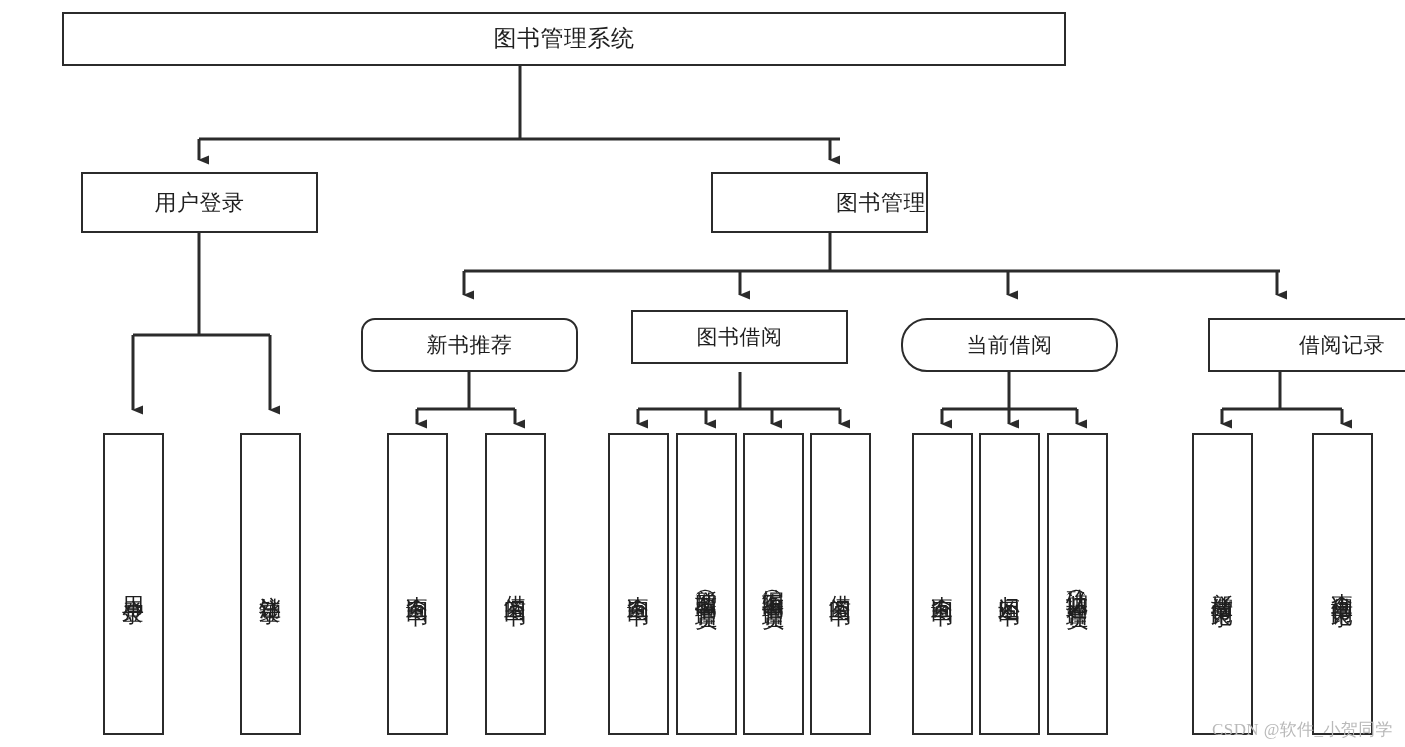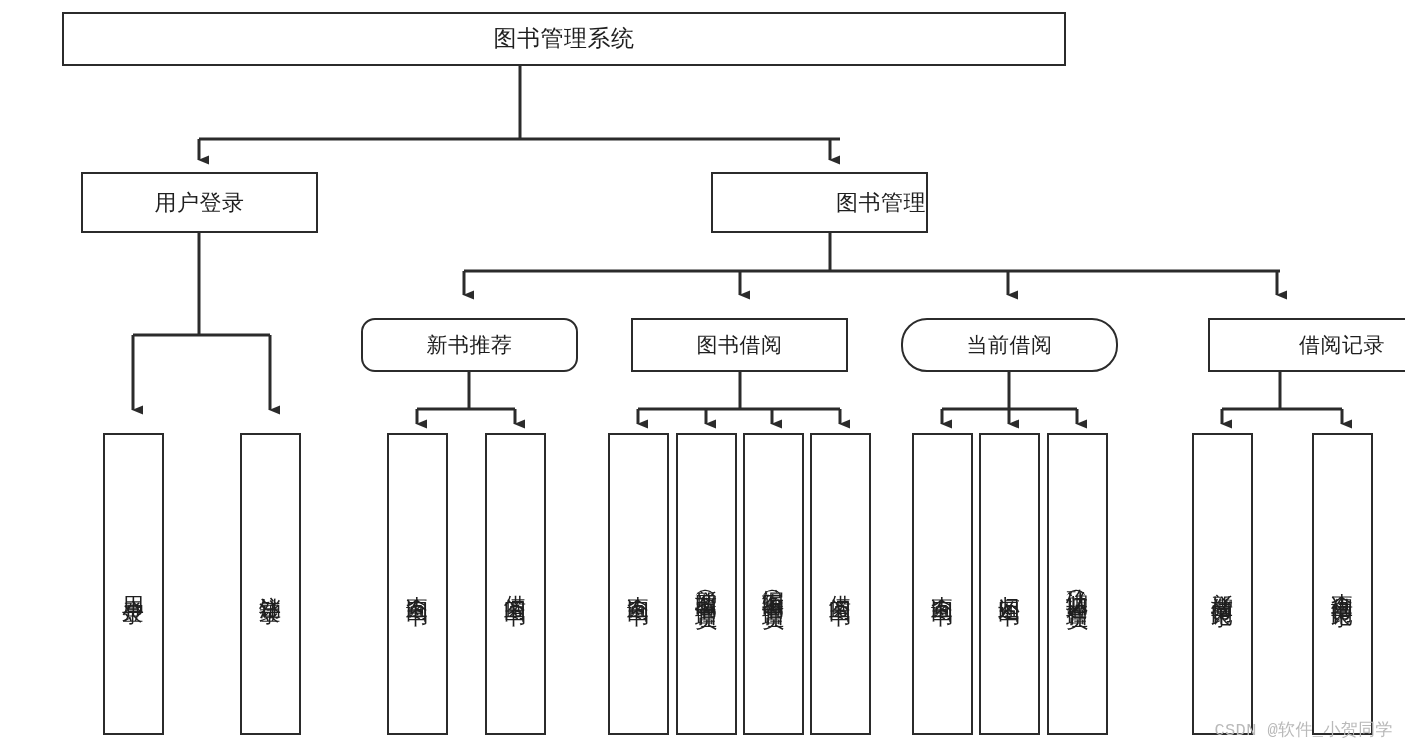--- a/index.html
+++ b/index.html
@@ -62,21 +62,21 @@
   }
   #watermark {
     position: absolute;
     right: 12px;
     bottom: 6px;
     font-size: 17px;
     color: #b9b9b9;
     letter-spacing: 0.4px;
     z-index: 5;
     white-space: nowrap;
-    font-family: Liberation Mono, monospace;
+    font-family: Liberation Serif, serif;
   }
 </style>
 </head>
 <body>
 
 <div id="diagram-canvas">
 
   <svg id="edge-layer" viewBox="0 0 1405 747" xmlns="http://www.w3.org/2000/svg">
     <defs>
       <marker id="arrowhead" markerWidth="10" markerHeight="11" refX="4.6" refY="10" orient="auto" markerUnits="userSpaceOnUse">
@@ -141,21 +141,21 @@
   </div>
 
   <div class="node level-1" style="left:711px; top:172px; width:217px; height:61px;justify-content:flex-end;">
     <span class="node-label">图书管理</span>
   </div>
 
   <div class="node level-2" style="left:361px; top:318px; width:217px; height:54px;border-radius:14px;">
     <span class="node-label">新书推荐</span>
   </div>
 
-  <div class="node level-2" style="left:631px; top:318px; width:217px; height:54px;">
+  <div class="node level-2" style="left:631px; top:310px; width:217px; height:54px;">
     <span class="node-label">图书借阅</span>
   </div>
 
   <div class="node level-2" style="left:901px; top:318px; width:217px; height:54px;border-radius:26px;">
     <span class="node-label">当前借阅</span>
   </div>
 
   <div class="node level-2" style="left:1208px; top:318px; width:255px; height:54px;padding-left:13px;">
     <span class="node-label">借阅记录</span>
   </div>

